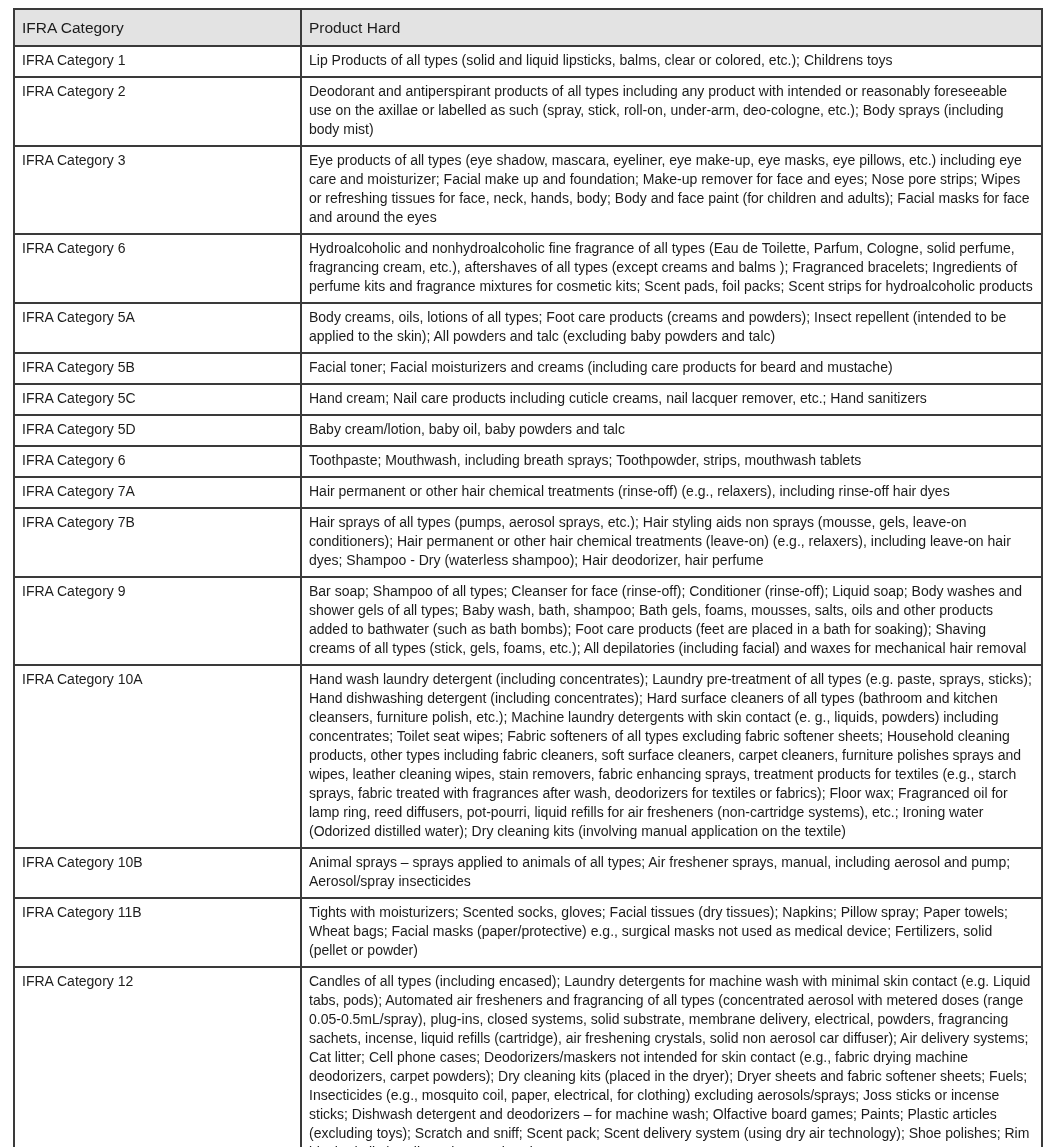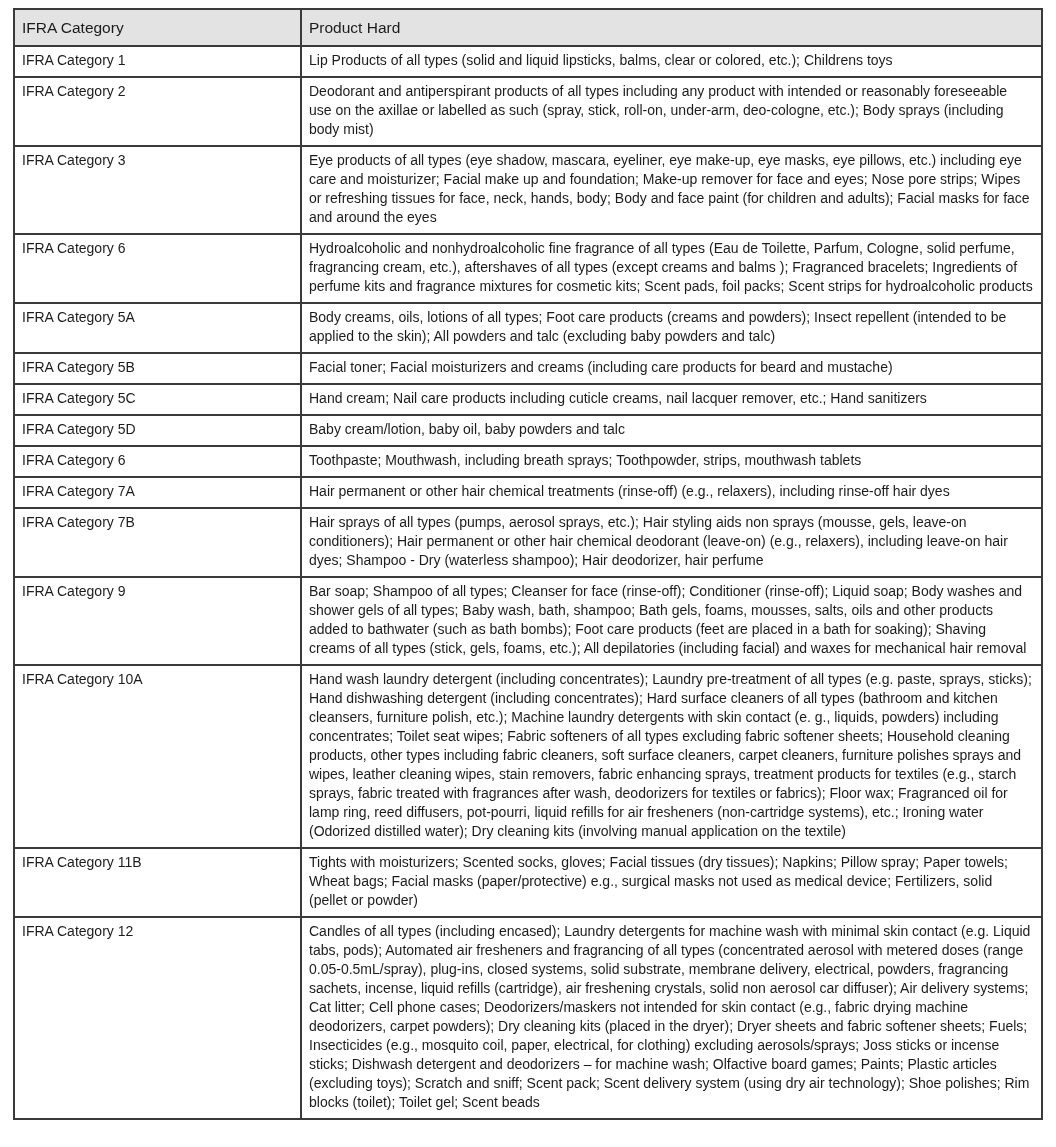--- a/index.html
+++ b/index.html
@@ -92,29 +92,33 @@
       <tr>
         <td class="cat-cell">IFRA Category 6</td>
         <td>Toothpaste; Mouthwash, including breath sprays; Toothpowder, strips, mouthwash tablets</td>
       </tr>
       <tr>
         <td class="cat-cell">IFRA Category 7A</td>
         <td>Hair permanent or other hair chemical treatments (rinse-off) (e.g., relaxers), including rinse-off hair dyes</td>
       </tr>
       <tr>
         <td class="cat-cell">IFRA Category 7B</td>
-        <td>Hair sprays of all types (pumps, aerosol sprays, etc.); Hair styling aids non sprays (mousse, gels, leave-on conditioners); Hair permanent or other hair chemical deodorant (leave-on) (e.g., relaxers), including leave-on hair dyes; Shampoo - Dry (waterless shampoo); Hair deodorizer, hair perfume</td>
+        <td>Hair sprays of all types (pumps, aerosol sprays, etc.); Hair styling aids non sprays (mousse, gels, leave-on conditioners); Hair permanent or other hair chemical treatments (leave-on) (e.g., relaxers), including leave-on hair dyes; Shampoo - Dry (waterless shampoo); Hair deodorizer, hair perfume</td>
       </tr>
       <tr>
         <td class="cat-cell">IFRA Category 9</td>
         <td>Bar soap; Shampoo of all types; Cleanser for face (rinse-off); Conditioner (rinse-off); Liquid soap; Body washes and shower gels of all types; Baby wash, bath, shampoo; Bath gels, foams, mousses, salts, oils and other products added to bathwater (such as bath bombs); Foot care products (feet are placed in a bath for soaking); Shaving creams of all types (stick, gels, foams, etc.); All depilatories (including facial) and waxes for mechanical hair removal</td>
       </tr>
       <tr>
         <td class="cat-cell">IFRA Category 10A</td>
         <td>Hand wash laundry detergent (including concentrates); Laundry pre-treatment of all types (e.g. paste, sprays, sticks); Hand dishwashing detergent (including concentrates); Hard surface cleaners of all types (bathroom and kitchen cleansers, furniture polish, etc.); Machine laundry detergents with skin contact (e. g., liquids, powders) including concentrates; Toilet seat wipes; Fabric softeners of all types excluding fabric softener sheets; Household cleaning products, other types including fabric cleaners, soft surface cleaners, carpet cleaners, furniture polishes sprays and wipes, leather cleaning wipes, stain removers, fabric enhancing sprays, treatment products for textiles (e.g., starch sprays, fabric treated with fragrances after wash, deodorizers for textiles or fabrics); Floor wax; Fragranced oil for lamp ring, reed diffusers, pot-pourri, liquid refills for air fresheners (non-cartridge systems), etc.; Ironing water (Odorized distilled water); Dry cleaning kits (involving manual application on the textile)</td>
+      </tr>
+      <tr>
+        <td class="cat-cell">IFRA Category 10B</td>
+        <td>Animal sprays – sprays applied to animals of all types; Air freshener sprays, manual, including aerosol and pump; Aerosol/spray insecticides</td>
       </tr>
       <tr>
         <td class="cat-cell">IFRA Category 11B</td>
         <td>Tights with moisturizers; Scented socks, gloves; Facial tissues (dry tissues); Napkins; Pillow spray; Paper towels; Wheat bags; Facial masks (paper/protective) e.g., surgical masks not used as medical device; Fertilizers, solid (pellet or powder)</td>
       </tr>
       <tr>
         <td class="cat-cell">IFRA Category 12</td>
         <td>Candles of all types (including encased); Laundry detergents for machine wash with minimal skin contact (e.g. Liquid tabs, pods); Automated air fresheners and fragrancing of all types (concentrated aerosol with metered doses (range 0.05-0.5mL/spray), plug-ins, closed systems, solid substrate, membrane delivery, electrical, powders, fragrancing sachets, incense, liquid refills (cartridge), air freshening crystals, solid non aerosol car diffuser); Air delivery systems; Cat litter; Cell phone cases; Deodorizers/maskers not intended for skin contact (e.g., fabric drying machine deodorizers, carpet powders); Dry cleaning kits (placed in the dryer); Dryer sheets and fabric softener sheets; Fuels; Insecticides (e.g., mosquito coil, paper, electrical, for clothing) excluding aerosols/sprays; Joss sticks or incense sticks; Dishwash detergent and deodorizers – for machine wash; Olfactive board games; Paints; Plastic articles (excluding toys); Scratch and sniff; Scent pack; Scent delivery system (using dry air technology); Shoe polishes; Rim blocks (toilet); Toilet gel; Scent beads</td>
       </tr>
     </tbody>

